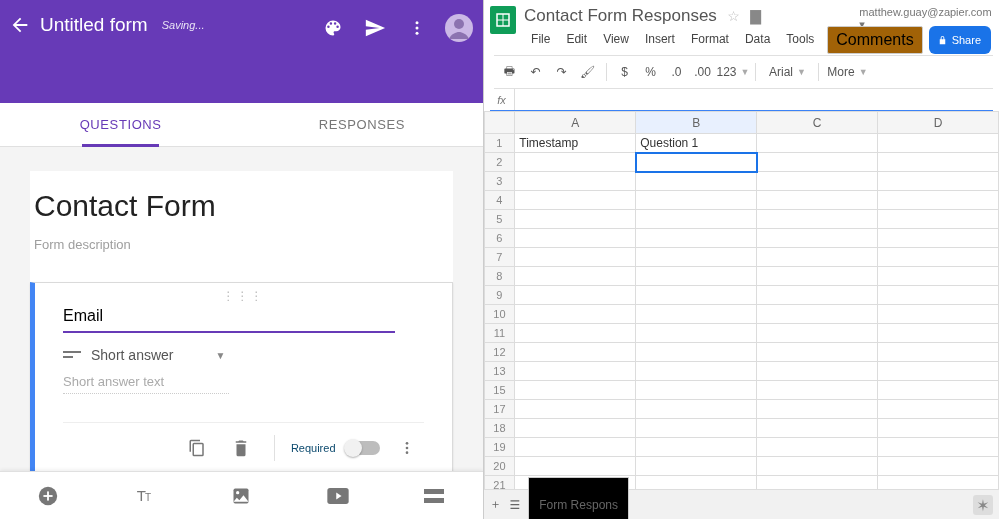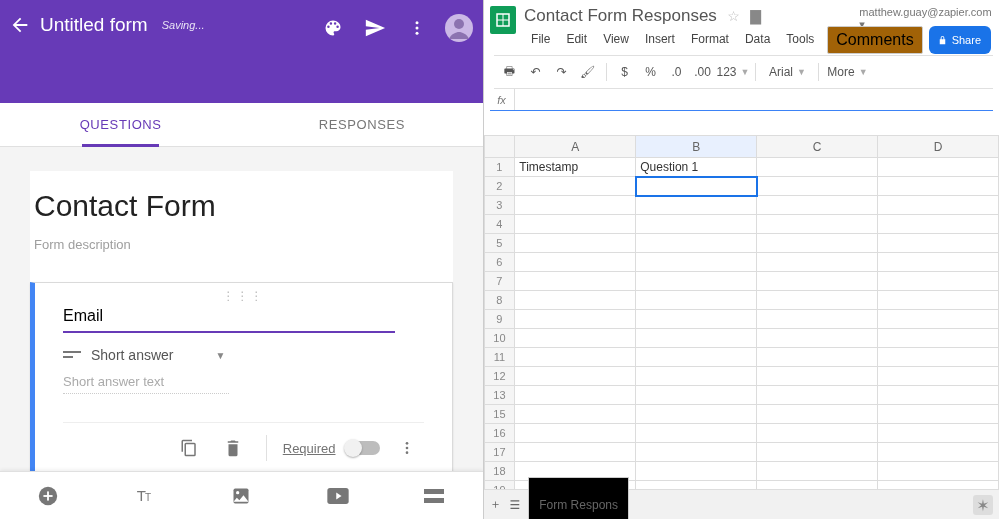--- a/index.html
+++ b/index.html
@@ -28,32 +28,32 @@
 
 .question-card { border: 1px solid #dadada; background: #fff; margin-top: 12px; position: relative; padding: 20px 28px 10px; border-left: 5px solid #4285f4; box-shadow: 0 1px 2px rgba(0,0,0,.1); }
 .drag { position: absolute; left: 50%; top: 6px; transform: translateX(-50%); color: #bbb; font-size: 12px; letter-spacing: 2px; cursor: move;}
 .q-title { width: 92%; border: none; border-bottom: 2px solid #673ab7; font-size: 16px; padding: 4px 0 6px; outline: none; }
 .q-type { display: flex; align-items: center; gap: 10px; margin-top: 14px; font-size: 14px; color: #555; cursor: pointer; }
 .q-type .chev { margin-left: 32px; color: #888; font-size: 10px;}
 .answer-ph { margin-top: 11px; font-size: 13px; color: #aaa; border-bottom: 1px dotted #ccc; width: 46%; padding-bottom: 4px;}
 .q-footer { display: flex; align-items: center; justify-content: flex-end; gap: 10px; margin-top: 28px; border-top: 1px solid #eee; padding-top: 8px; }
 .q-footer .ic { width: 34px; height: 34px; display: flex; align-items: center; justify-content: center; color: #777; cursor: pointer;}
 .q-footer .sep { width: 1px; height: 26px; background: #e0e0e0; margin: 0 6px;}
-.q-footer .req-label { font-size: 13px; color: #737373; text-decoration: underline; }
+.q-footer .req-label { font-size: 11px; color: #0c4a6e; }
 .switch { width: 34px; height: 14px; background: #bdbdbd; border-radius: 8px; position: relative; cursor: pointer;}
 .switch::after{content:"";width:18px;height:18px;background:#f1f1f1;border-radius:50%;position:absolute;left:-2px;top:-2px;box-shadow:0 1px 2px rgba(0,0,0,.3);}
 
 .form-toolbar { position: absolute; left: 0; right: 0; bottom: 0; height: 48px; background: #fff; border-top: 1px solid #e0e0e0; display: flex; box-shadow: 0 -1px 4px rgba(0,0,0,.08);}
 .form-toolbar .tb { flex: 1; display: flex; align-items: center; justify-content: center; color: #777; cursor: pointer;}
 
 
 .cursor { position:absolute; left:106px; top:213px; font-size:14px; color:#000; transform: rotate(-10deg); pointer-events:none;}
 
 
-.sheets { flex: 1; height: 100%; border-left: 1px solid #ccc; background:#fff; display:flex; flex-direction:column; position: relative; gap: 24px;}
+.sheets { flex: 1; height: 100%; border-left: 1px solid #ccc; background:#fff; display:flex; flex-direction:column; position: relative;}
 .sheets-top { padding: 6px 6px 0 6px; }
 .st-row1 { display:flex; align-items:flex-start; gap:8px; }
 .st-icon { width:28px; height:28px; background:#0f9d58; display:flex;align-items:center;justify-content:center;color:#fff; border-radius:2px; cursor:pointer;}
 .st-title { font-size:17px; color:#555; flex:0 0 auto;}
 .star { color:#bbb; font-size:14px; margin-left:6px; cursor:pointer;}
 .folder { color:#888; font-size:14px; margin-left:6px; cursor:pointer;}
 .st-right { margin-left:auto; display:flex; align-items:center; gap:8px;}
 .email { font-size:11px; color:#777;}
 .commentsbtn{background:#a16207;border:1px solid #ccc;font-size:16px;padding:4px 8px;border-radius:2px;cursor:pointer;}
 .sharebtn{background:#1a73e8;color:#fff;font-size:11px;padding:5px 10px 5px 8px;border-radius:6px;display:flex;align-items:center;gap:4px;cursor:pointer;}
@@ -384,27 +384,20 @@
             <td class="col "></td>
           </tr>
           <tr>
             <td class="rownum">15</td>
             <td class="col "></td>
             <td class="col "></td>
             <td class="col "></td>
             <td class="col "></td>
           </tr>
           <tr>
-            <td class="rownum">16</td>
-            <td class="col "></td>
-            <td class="col "></td>
-            <td class="col "></td>
-            <td class="col "></td>
-          </tr>
-          <tr>
             <td class="rownum">17</td>
             <td class="col "></td>
             <td class="col "></td>
             <td class="col "></td>
             <td class="col "></td>
           </tr>
           <tr>
             <td class="rownum">18</td>
             <td class="col "></td>
             <td class="col "></td>

